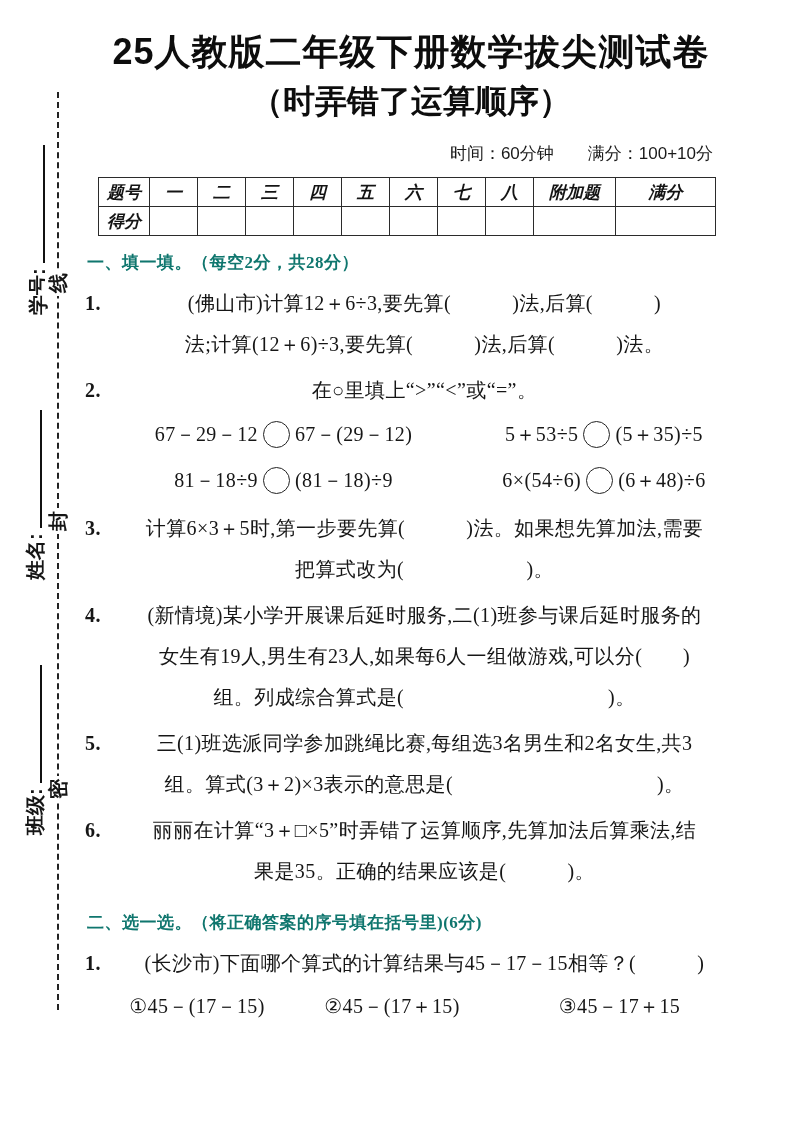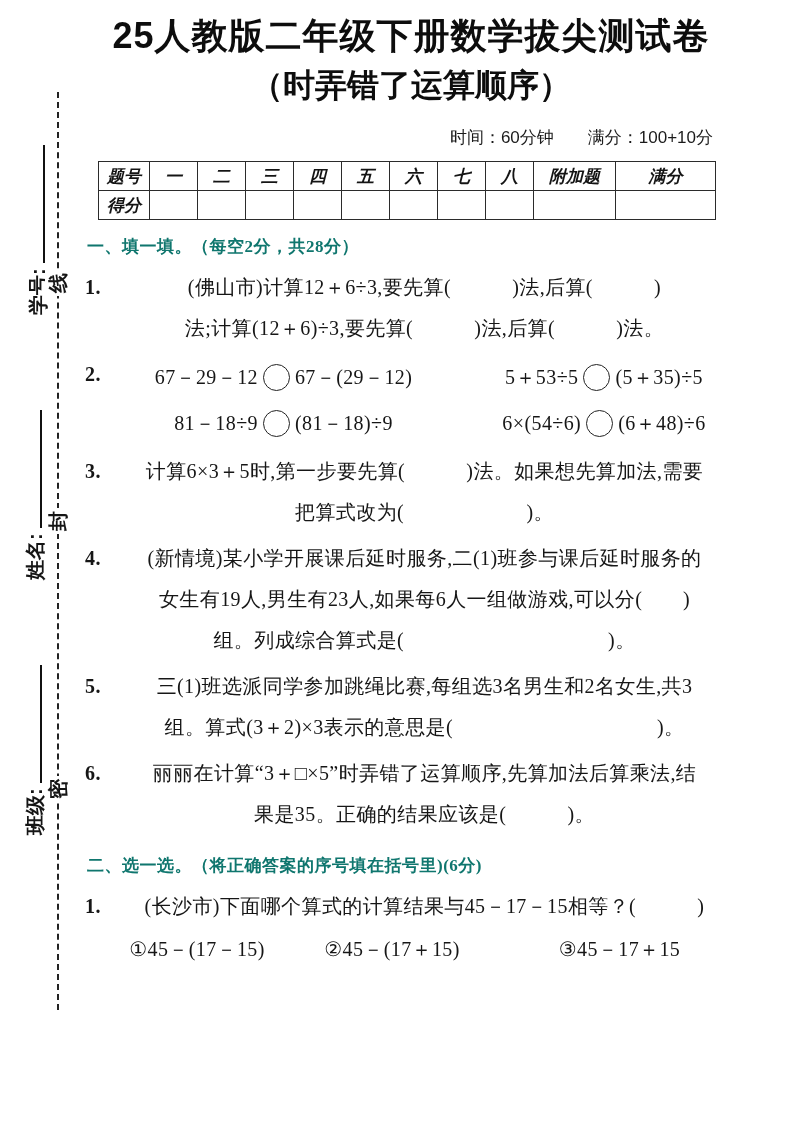--- a/index.html
+++ b/index.html
@@ -34,21 +34,21 @@
     position: absolute; left: 45px; width: 26px; height: 26px;
     line-height: 26px; text-align: center;
     transform: rotate(-90deg);
     background: #fff;
     font-family: "Liberation Sans", "DejaVu Sans", sans-serif;
     font-weight: bold; font-size: 20px; color: #151515;
     z-index: 2;
   }
 
   
-  .main { position: absolute; left: 85px; top: 14px; width: 652px; }
+  .main { position: absolute; left: 85px; top: 30px; width: 652px; }
 
   .title1 {
     margin: 0; text-align: center;
     font-family: "Liberation Sans", "DejaVu Sans", sans-serif;
     font-weight: 900; font-size: 36px; line-height: 44px;
     letter-spacing: 1px; color: #0d0d0d;
   }
   .title2 {
     margin: 8px 0 0 0; text-align: center;
     font-family: "Liberation Sans", "DejaVu Sans", sans-serif;
@@ -184,20 +184,21 @@
     <span class="qnum">1.</span>
     <div class="qbody">
       <div>(佛山市)计算12＋6÷3,要先算(　　　)法,后算(　　　)</div>
       <div>法;计算(12＋6)÷3,要先算(　　　)法,后算(　　　)法。</div>
     </div>
   </div>
 
   <div class="q">
     <span class="qnum">2.</span>
     <div class="qbody">
+      <div>在○里填上“&gt;”“&lt;”或“=”。</div>
       <div class="cmp-grid">
         <div class="cmp"><span>67－29－12</span><span class="circle"></span><span>67－(29－12)</span></div>
         <div class="cmp"><span>5＋53÷5</span><span class="circle"></span><span>(5＋35)÷5</span></div>
       </div>
       <div class="cmp-grid">
         <div class="cmp"><span>81－18÷9</span><span class="circle"></span><span>(81－18)÷9</span></div>
         <div class="cmp"><span>6×(54÷6)</span><span class="circle"></span><span>(6＋48)÷6</span></div>
       </div>
     </div>
   </div>

